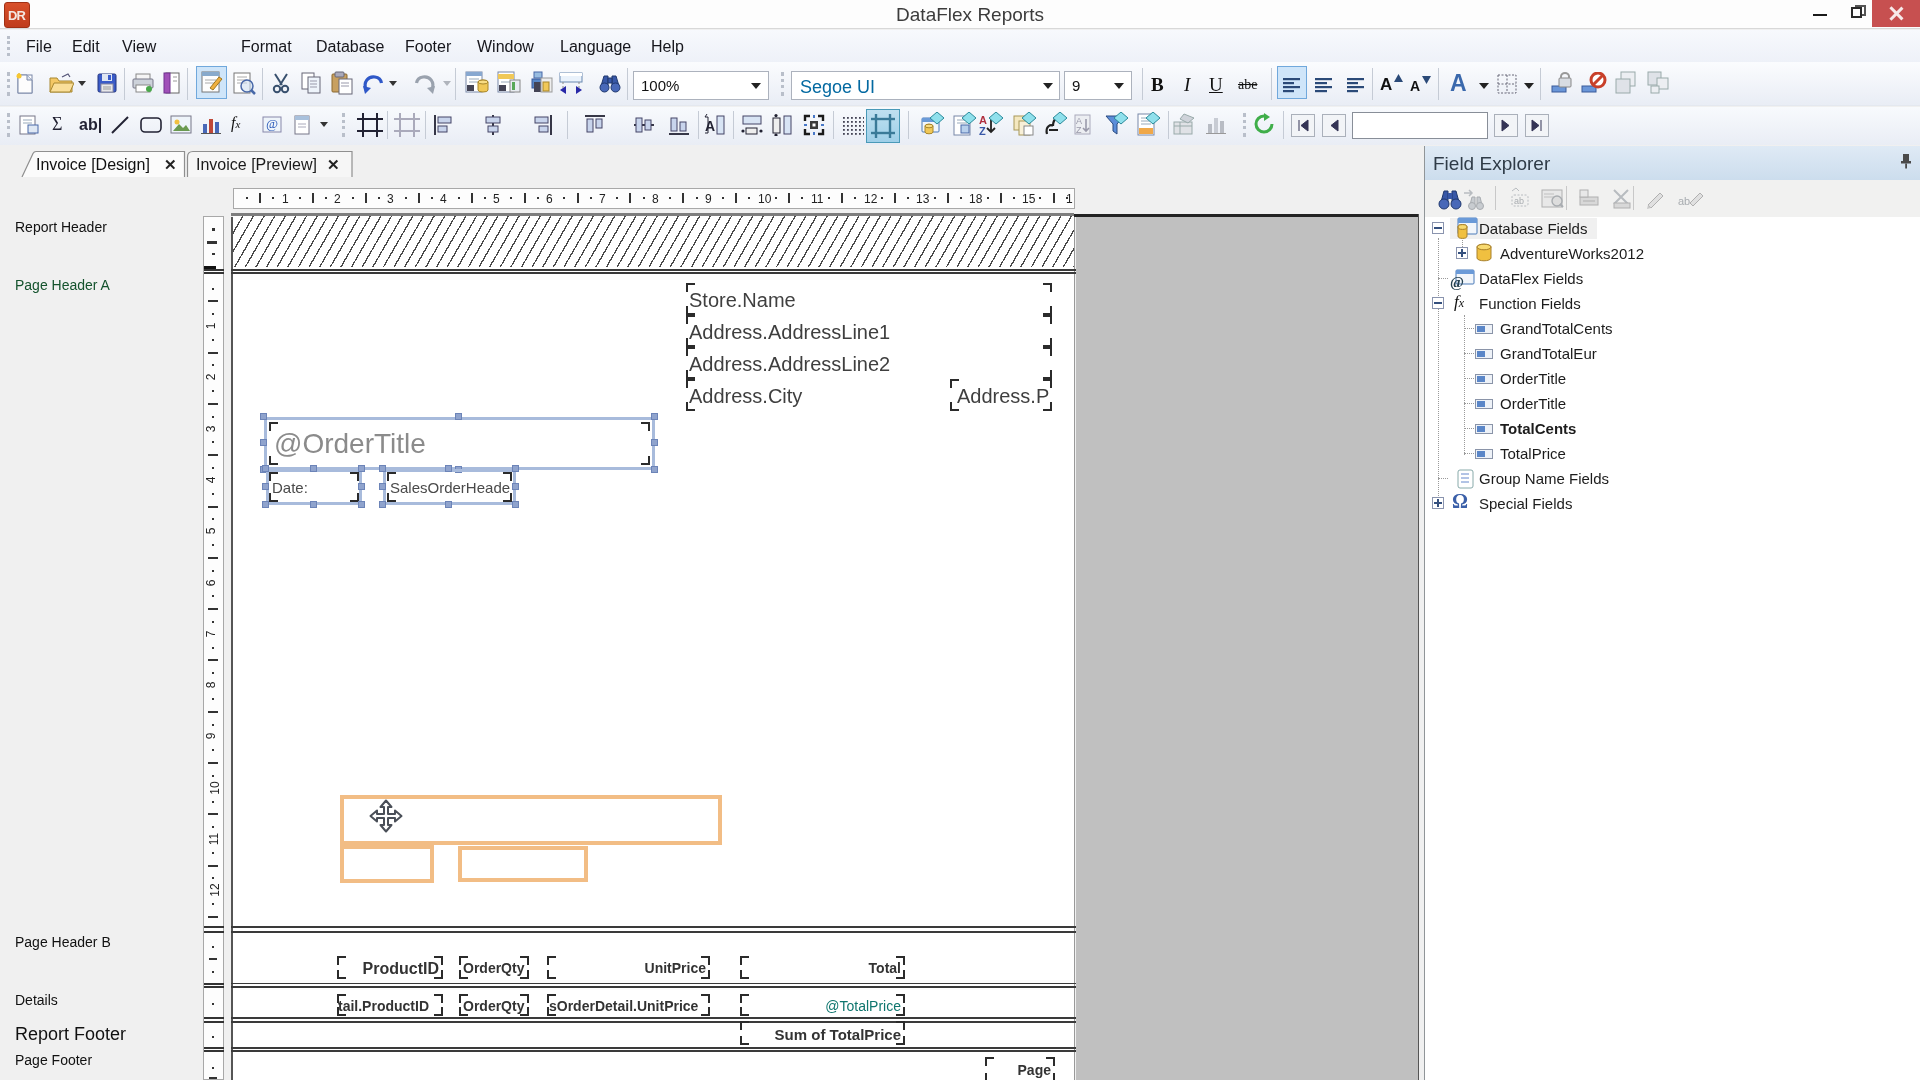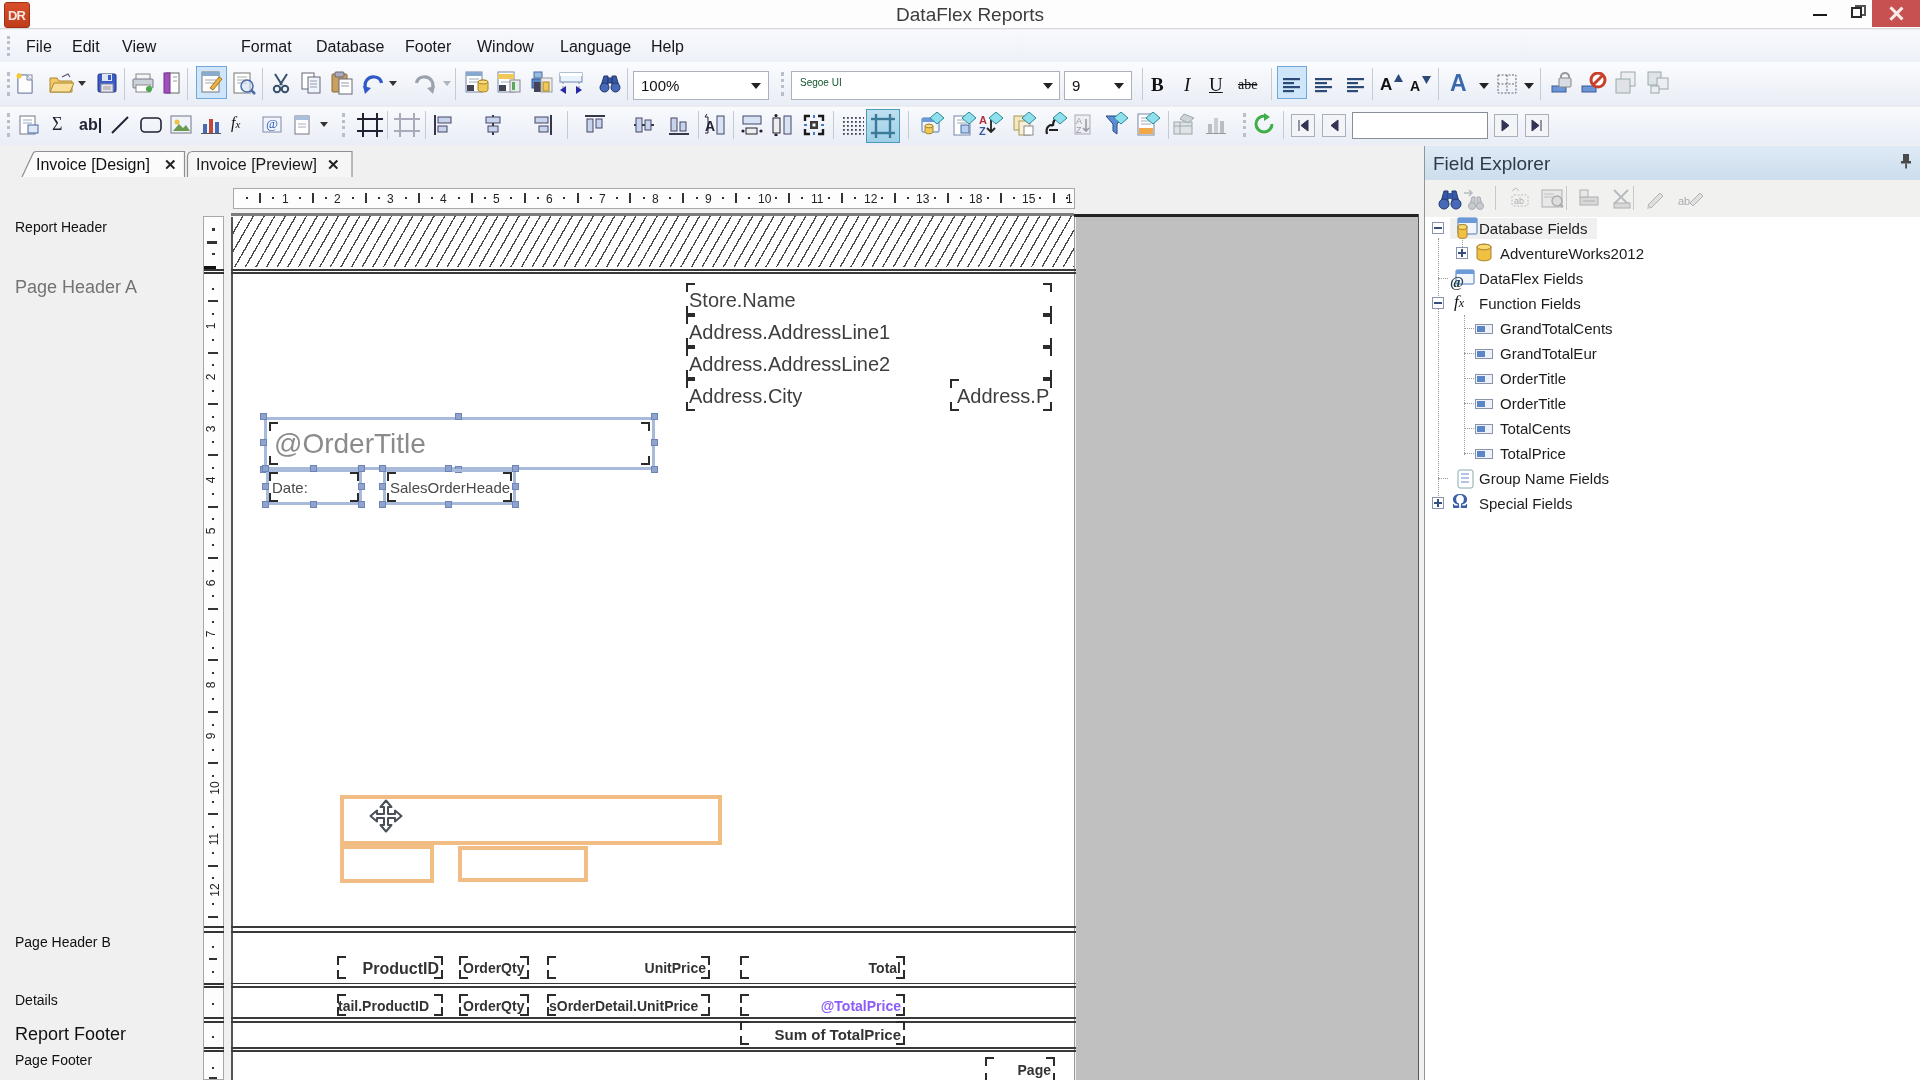--- a/index.html
+++ b/index.html
@@ -165,21 +165,21 @@
     <circle cx="6.5" cy="15.5" r="4.5" fill="#4868b8" stroke="#20386e"></circle>
     <circle cx="17.5" cy="15.5" r="4.5" fill="#4868b8" stroke="#20386e"></circle>
     <rect x="10" y="6" width="4" height="5" fill="#3858a8" stroke="#20386e"></rect>
   </svg>
 <div class="sep1" style="left:627px;"></div>
 <div class="a" style="left:633px;top:71px;width:136px;height:29px;background:#fff;border:1px solid #acb2bd;"></div>
 <div class="tx" style="left:641px;top:77px;font-size:15px;color:#111;">100%</div>
 <div class="a" style="left:751px;top:83px;width:0;height:0;border-left:5px solid transparent;border-right:5px solid transparent;border-top:6px solid #222;"></div>
 <div class="grip" style="left:781px;top:72px;height:24px;"></div>
 <div class="a" style="left:791px;top:71px;width:269px;height:29px;background:#fff;border:1px solid #acb2bd;"></div>
-<div class="tx" style="left:800px;top:77px;font-size:10px;color:#14532d;">Segoe UI</div>
+<div class="tx" style="left:800px;top:77px;font-size:18px;color:#0369a1;">Segoe UI</div>
 <div class="a" style="left:1043px;top:83px;width:0;height:0;border-left:5px solid transparent;border-right:5px solid transparent;border-top:6px solid #222;"></div>
 <div class="a" style="left:1064px;top:71px;width:68px;height:29px;background:#fff;border:1px solid #acb2bd;"></div>
 <div class="tx" style="left:1072px;top:77px;font-size:15px;color:#111;">9</div>
 <div class="a" style="left:1114px;top:83px;width:0;height:0;border-left:5px solid transparent;border-right:5px solid transparent;border-top:6px solid #222;"></div>
 <div class="sep1" style="left:1142px;"></div>
 <div class="tx" style="left:1151px;top:74px;font-size:19px;font-weight:bold;font-family:'Liberation Serif',serif;color:#111;">B</div>
 <div class="tx" style="left:1184px;top:74px;font-size:19px;font-style:italic;font-family:'Liberation Serif',serif;color:#111;">I</div>
 <div class="tx" style="left:1209px;top:74px;font-size:19px;text-decoration:underline;font-family:'Liberation Serif',serif;color:#111;">U</div>
 <div class="tx" style="left:1238px;top:77px;font-size:14px;text-decoration:line-through;font-family:'Liberation Serif',serif;color:#111;">abe</div>
 <div class="sep1" style="left:1271px;"></div>
@@ -617,21 +617,21 @@
 <div class="a" style="left:204px;top:926px;width:20px;height:2px;background:#333;"></div>
 <div class="a" style="left:204px;top:931px;width:20px;height:2px;background:#333;"></div>
 <div class="a" style="left:204px;top:982.5px;width:20px;height:2px;background:#333;"></div>
 <div class="a" style="left:204px;top:986px;width:20px;height:2px;background:#333;"></div>
 <div class="a" style="left:204px;top:1017.2px;width:20px;height:2px;background:#333;"></div>
 <div class="a" style="left:204px;top:1021px;width:20px;height:2px;background:#333;"></div>
 <div class="a" style="left:204px;top:1046.8px;width:20px;height:2px;background:#333;"></div>
 <div class="a" style="left:204px;top:1050.2px;width:20px;height:2px;background:#333;"></div>
 <div class="a" style="left:209px;top:1077px;width:8px;height:2px;background:#333;"></div>
 <div class="tx" style="left:15px;top:219px;font-size:14px;color:#111;">Report Header</div>
-<div class="tx" style="left:15px;top:277px;font-size:18px;color:#737373;">Page Header A</div>
+<div class="tx" style="left:15px;top:277px;font-size:14px;color:#14532d;">Page Header A</div>
 <div class="tx" style="left:15px;top:934px;font-size:14px;color:#111;">Page Header B</div>
 <div class="tx" style="left:15px;top:992px;font-size:14px;color:#111;">Details</div>
 <div class="tx" style="left:15px;top:1024px;font-size:18px;color:#111;">Report Footer</div>
 <div class="tx" style="left:15px;top:1052px;font-size:14px;color:#111;">Page Footer</div>
 <div class="a" style="left:231px;top:212.5px;width:843px;height:3px;background:#7d7d7d;"></div>
 <div class="a" style="left:1074px;top:214px;width:345px;height:3px;background:#222;"></div>
 <div class="a" style="left:231px;top:217px;width:2px;height:863px;background:#555;"></div>
 <div class="a" style="left:233px;top:217px;width:841px;height:863px;background:#fff;"></div>
 <div class="a" style="left:1074px;top:217px;width:1px;height:863px;background:#999;"></div>
 <div class="a" style="left:1076px;top:217px;width:342px;height:863px;background:#c0c0c0;"></div>
@@ -786,21 +786,21 @@
     <i class="bl"></i>
     <i class="br"></i>
   </div>
 <div class="tx" style="left:549px;top:998px;font-size:14px;color:#333;font-weight:bold;">sOrderDetail.UnitPrice</div>
 <div class="cb a" style="left:740px;top:994px;width:165px;height:22px;">
     <i class="tl"></i>
     <i class="tr"></i>
     <i class="bl"></i>
     <i class="br"></i>
   </div>
-<div class="tx" style="left:740px;top:998px;width:161px;text-align:right;font-size:14px;color:#8b5cf6;font-weight:bold;">@TotalPrice</div>
+<div class="tx" style="left:740px;top:998px;width:161px;text-align:right;font-size:14px;color:#0f766e;font-weight:normal;">@TotalPrice</div>
 <div class="cb a" style="left:740px;top:1021px;width:165px;height:24px;">
     <i class="tl"></i>
     <i class="tr"></i>
     <i class="bl"></i>
     <i class="br"></i>
   </div>
 <div class="tx" style="left:740px;top:1026px;width:161px;text-align:right;font-size:15px;color:#333;font-weight:bold;">Sum of TotalPrice</div>
 <div class="cb a" style="left:985px;top:1057px;width:70px;height:25px;">
     <i class="tl"></i>
     <i class="tr"></i>
@@ -912,21 +912,21 @@
 <div class="a" style="left:1477px;top:351px;width:8px;height:6px;background:#5a86c8;"></div>
 <div class="tx" style="left:1500px;top:345px;font-size:15px;color:#1c1c1c;">GrandTotalEur</div>
 <div class="a" style="left:1475px;top:374px;width:18px;height:10px;background:#eef2f8;border:1px solid #8a94a8;"></div>
 <div class="a" style="left:1477px;top:376px;width:8px;height:6px;background:#5a86c8;"></div>
 <div class="tx" style="left:1500px;top:370px;font-size:15px;color:#1c1c1c;">OrderTitle</div>
 <div class="a" style="left:1475px;top:399px;width:18px;height:10px;background:#eef2f8;border:1px solid #8a94a8;"></div>
 <div class="a" style="left:1477px;top:401px;width:8px;height:6px;background:#5a86c8;"></div>
 <div class="tx" style="left:1500px;top:395px;font-size:15px;color:#1c1c1c;">OrderTitle</div>
 <div class="a" style="left:1475px;top:424px;width:18px;height:10px;background:#eef2f8;border:1px solid #8a94a8;"></div>
 <div class="a" style="left:1477px;top:426px;width:8px;height:6px;background:#5a86c8;"></div>
-<div class="tx" style="left:1500px;top:420px;font-size:15px;color:#1c1c1c;">TotalCents</div>
+<div class="tx" style="left:1500px;top:420px;font-size:15px;color:#1c1c1c;font-weight:bold;">TotalCents</div>
 <div class="a" style="left:1475px;top:449px;width:18px;height:10px;background:#eef2f8;border:1px solid #8a94a8;"></div>
 <div class="a" style="left:1477px;top:451px;width:8px;height:6px;background:#5a86c8;"></div>
 <div class="tx" style="left:1500px;top:445px;font-size:15px;color:#1c1c1c;">TotalPrice</div>
 <svg class="a" style="left:1455px;top:468px;" width="22" height="22" viewBox="0 0 22 22">
 <rect x="3" y="2" width="15" height="18" rx="2" fill="#fff" stroke="#8aa"></rect>
     <line x1="6" y1="6" x2="14" y2="6" stroke="#68c"></line>
     <line x1="6" y1="10" x2="14" y2="10" stroke="#68c"></line>
     <line x1="6" y1="14" x2="14" y2="14" stroke="#68c"></line>
 </svg>
 <div class="tx" style="left:1479px;top:470px;font-size:15px;color:#1c1c1c;">Group Name Fields</div>

